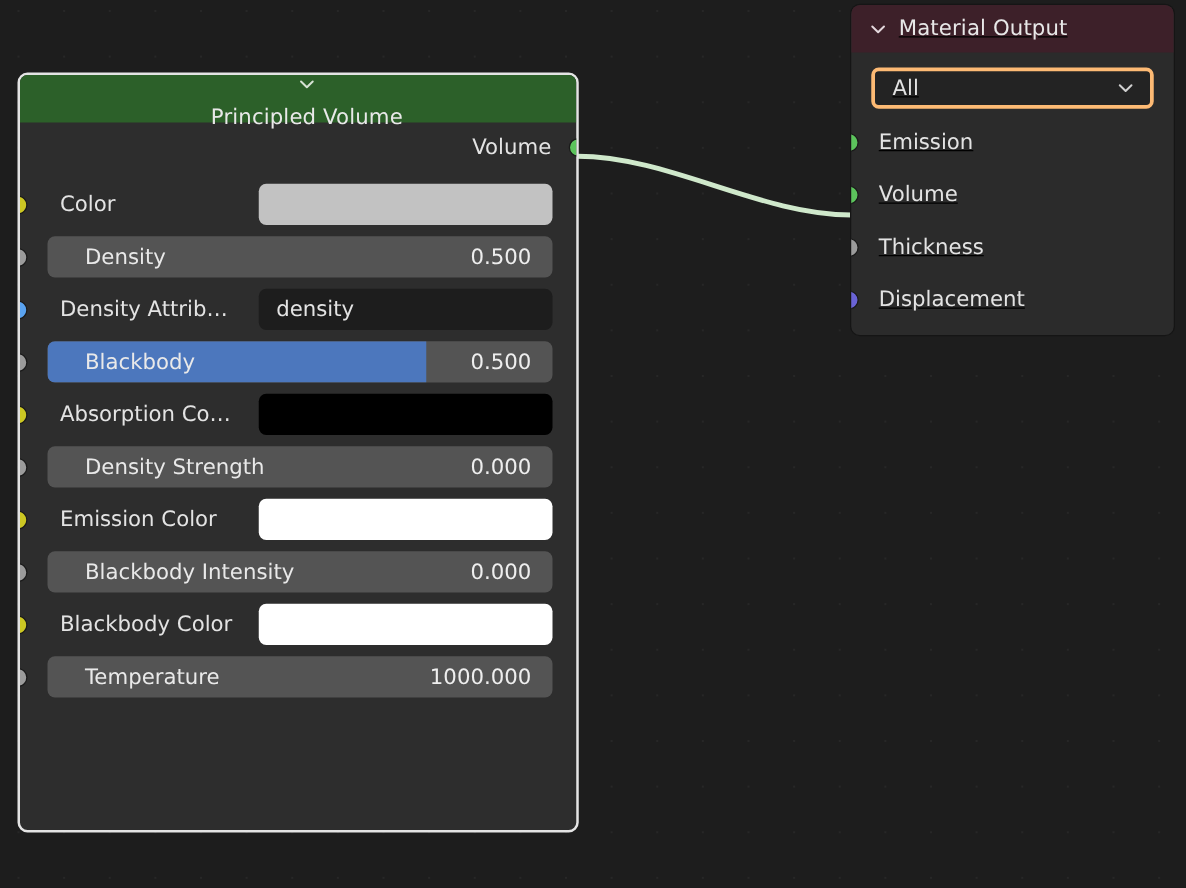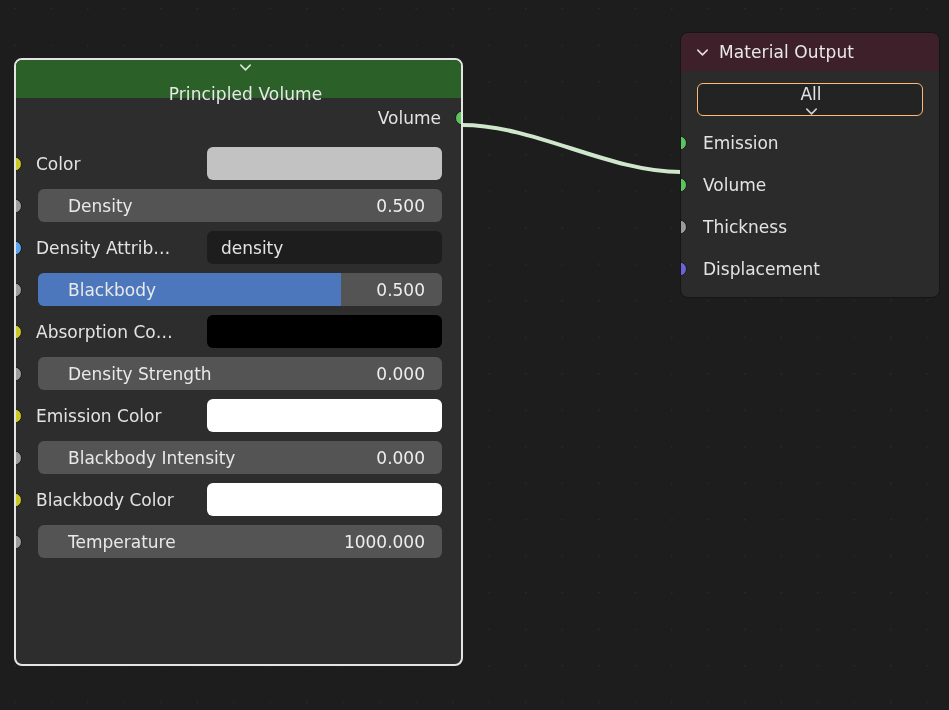--- a/index.html
+++ b/index.html
@@ -68,21 +68,21 @@
     height:40px;
     justify-content:flex-end;
     padding-right:20px;
     margin-bottom:8px;
   }
   .out-label { font-size:17px; color:#e3e3e3; }
 
   .row-label {
     font-size:17px;
     color:#e3e3e3;
-    padding-left:20px;
+    padding-left:32px;
     white-space:nowrap;
     flex:none;
   }
 
   
   .field {
     position:absolute;
     right:19px;
     height:33px;
     width:235px;
@@ -141,40 +141,40 @@
   }
   .sock.out { left:auto; right:-9px; }
   .s-yellow { background:#ccc723; }
   .s-blue   { background:#5aa3f0; }
   .s-gray   { background:#9b9b9b; }
   .s-green  { background:#5cc45c; }
   .s-purple { background:#6a63d6; }
 
   
   #node-output {
-    left:680px; top:32px;
+    left:680px; top:3px;
     width:260px; height:266px;
     border:1px solid #151515;
     background:#2b2b2b;
+    text-decoration:underline;
   }
   #node-output .node-header { background:#3d2029; }
 
   .dropdown {
     margin:12px 16px 6px 16px;
     height:33px;
     border-radius:6px;
     background:#232323;
-    border:1px solid #fdba74;
+    border:3px solid #fdba74;
     display:flex;
     align-items:center;
     justify-content:space-between;
     padding:0 12px 0 14px;
     font-size:17px;
     color:#e3e3e3;
-    flex-direction:column;
   }
   .in-row {
     position:relative;
     height:42px;
     display:flex;
     align-items:center;
     padding-left:22px;
     font-size:17px;
     color:#e3e3e3;
   }

